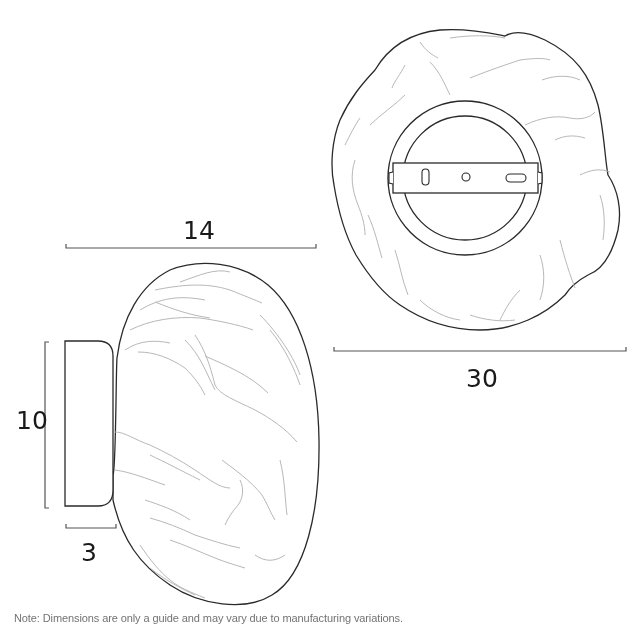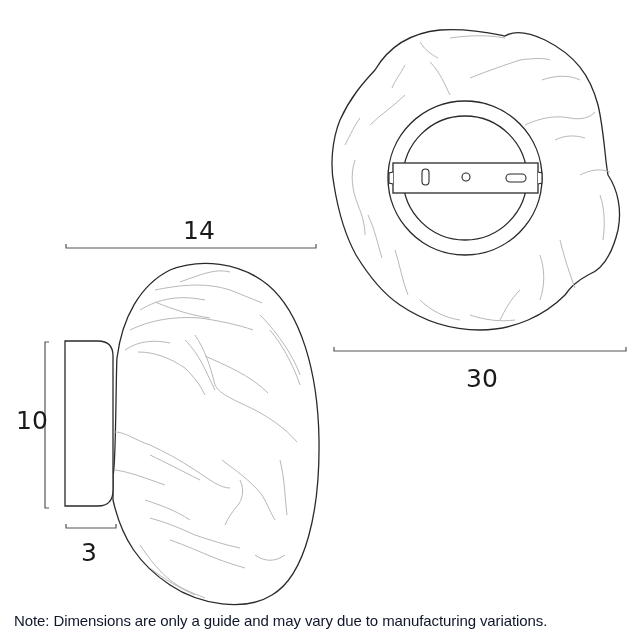--- a/index.html
+++ b/index.html
@@ -1,19 +1,19 @@
 <!DOCTYPE html>
 <html><head>
   <meta charset="utf-8">
   <style>
     html, body { margin: 0; padding: 0; background: #ffffff; }
     body { width: 640px; height: 640px; position: relative; overflow: hidden; font-family: "Liberation Sans", sans-serif; }
     svg.drawing { position: absolute; left: 0; top: 0; width: 640px; height: 640px; }
     .dim-label { position: absolute; font-family: "DejaVu Sans", sans-serif; font-size: 25px; color: #1a1a1a; line-height: 1; }
-    .note { position: absolute; left: 14px; top: 612px; font-family: "Liberation Sans", sans-serif; font-size: 15px; color: #0f172a; letter-spacing: -0.1px; white-space: nowrap; }
+    .note { position: absolute; left: 14px; top: 612px; font-family: "Liberation Sans", sans-serif; font-size: 11px; color: #737373; letter-spacing: -0.1px; white-space: nowrap; }
   </style>
 </head>
 <body>
 
 <svg class="drawing" viewBox="0 0 640 640" xmlns="http://www.w3.org/2000/svg">
 
   <g>
 
     <path d="M117,358 C122,318 140,285 170,270 C200,258 240,262 268,285 C300,312 318,370 319,440 C320,510 306,575 272,595 C245,612 200,605 170,585 C140,565 122,540 113,500 L113,475 C116,470 116,365 117,358 Z" fill="#fff" stroke="#2a2a2a" stroke-width="1.3"></path>
 

